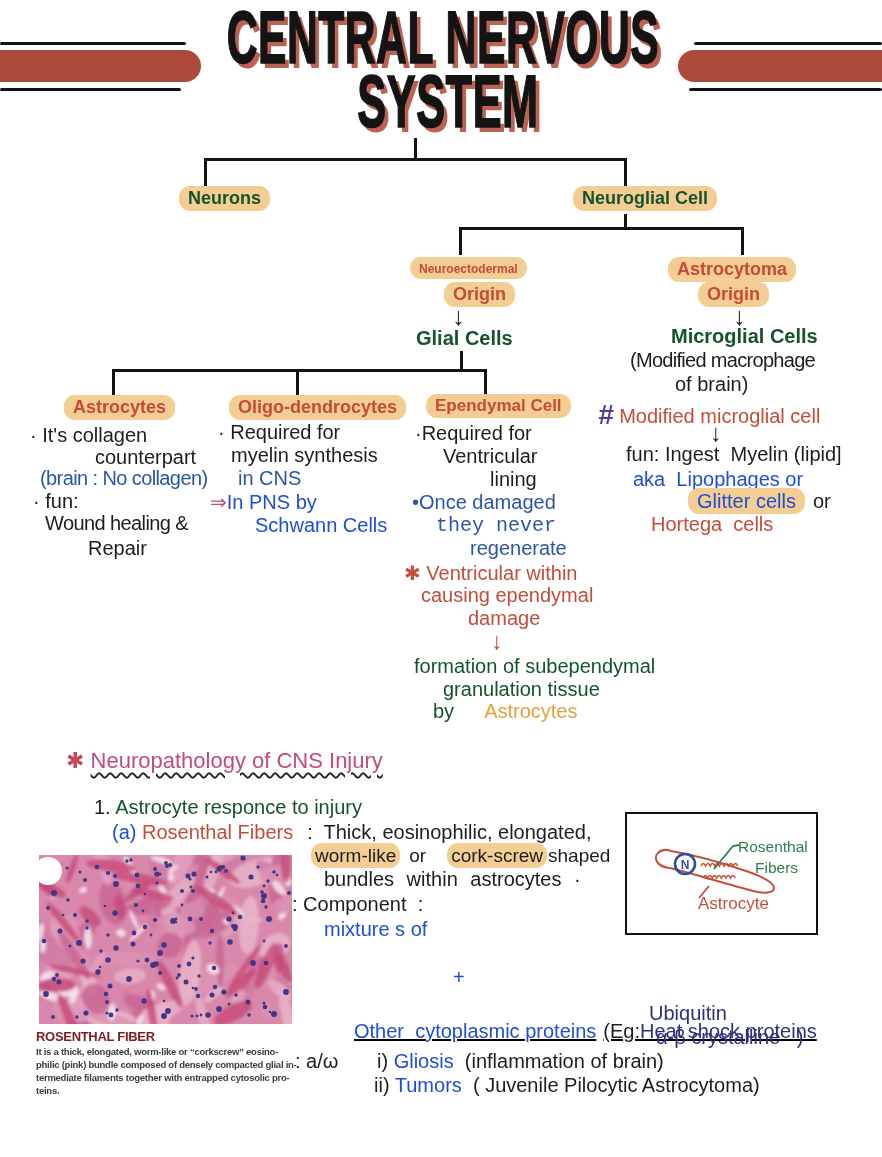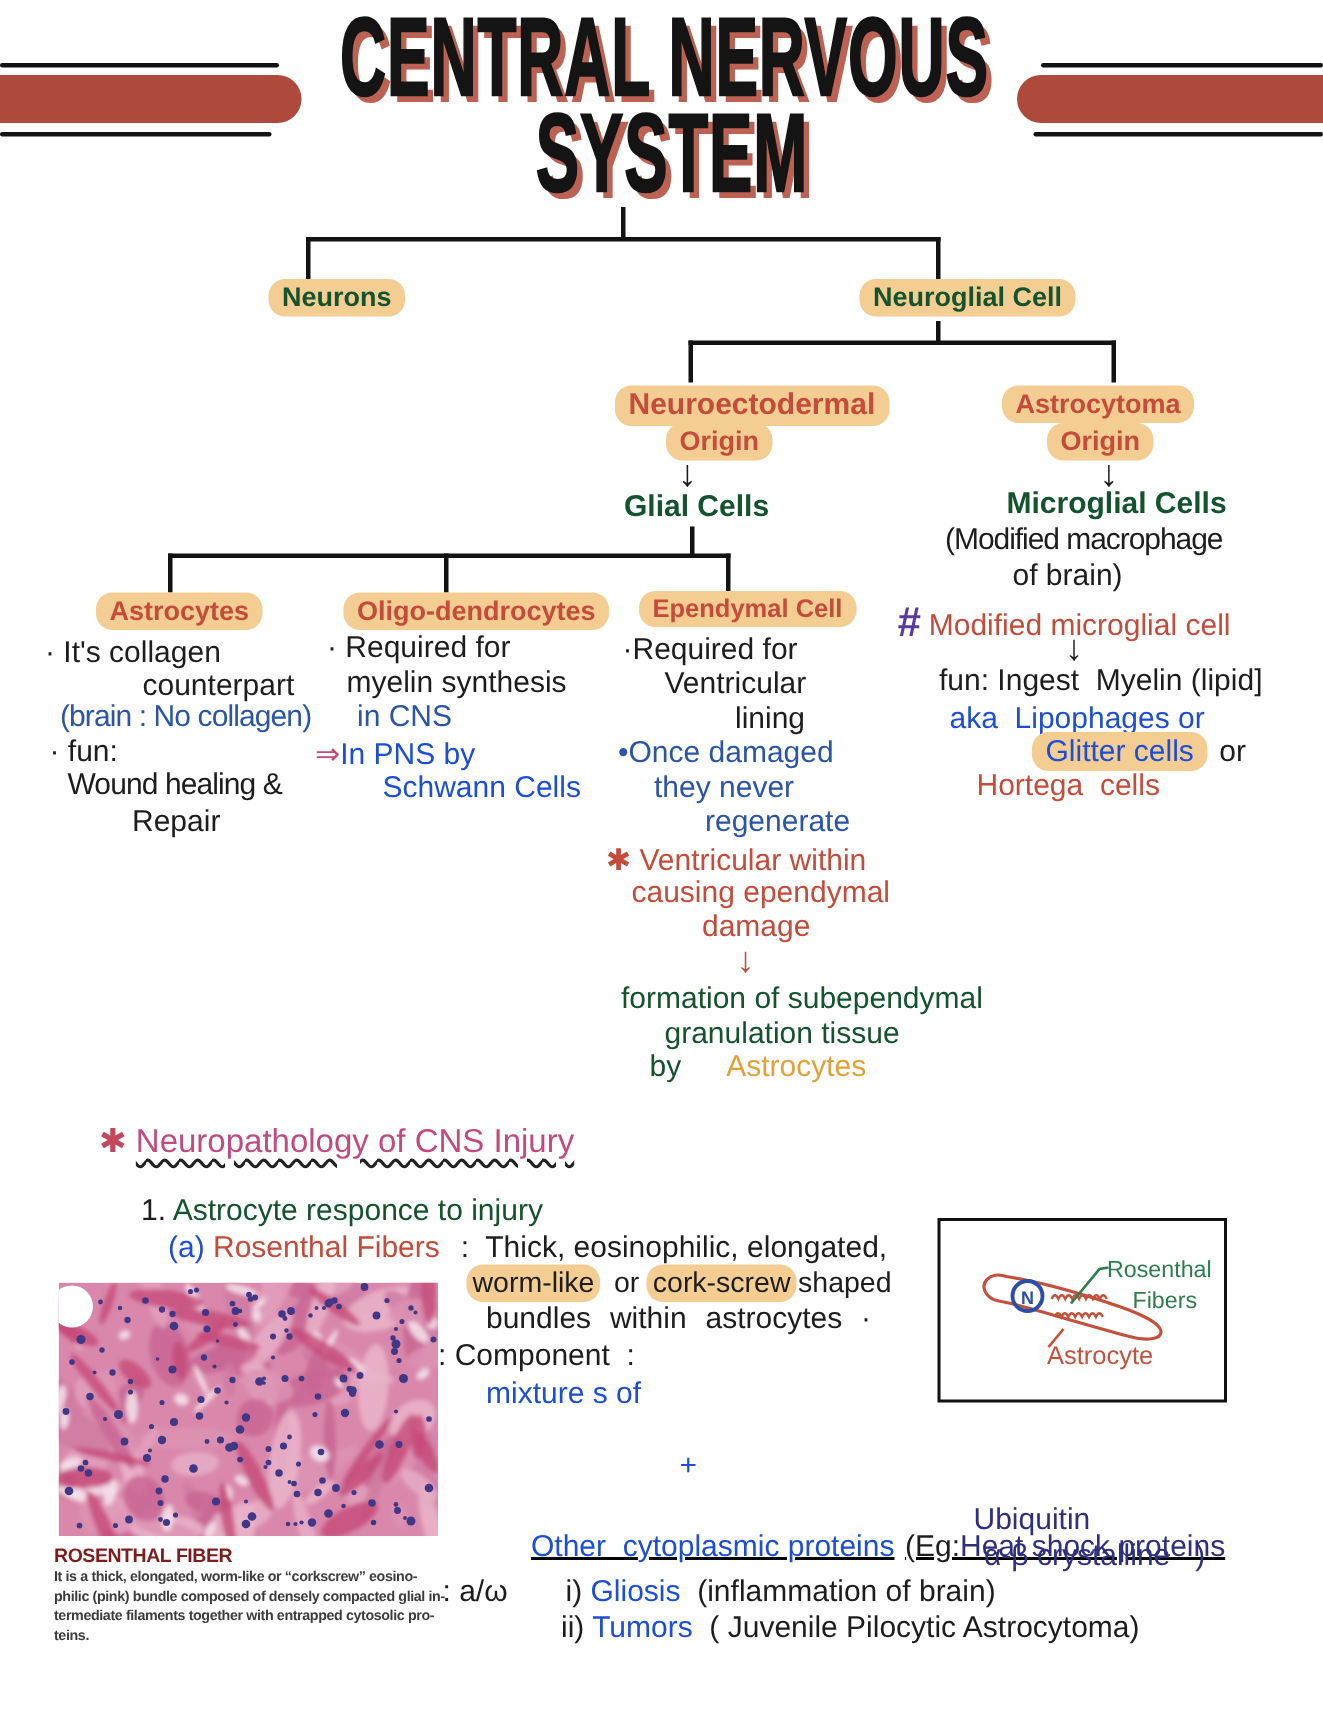--- a/index.html
+++ b/index.html
@@ -41,21 +41,21 @@
 <div class="ln" style="left:624px;top:158px;width:3px;height:28px;"></div>
 
 <div class="t hl" style="left:179px;top:186px;"><span class="g" style="font-weight:bold;font-size:18px;">Neurons</span></div>
 <div class="t hl" style="left:573px;top:186px;"><span class="g" style="font-weight:bold;font-size:18px;">Neuroglial Cell</span></div>
 
 <div class="ln" style="left:624px;top:214px;width:3px;height:15px;"></div>
 <div class="ln" style="left:459px;top:227px;width:285px;height:3px;"></div>
 <div class="ln" style="left:459px;top:227px;width:3px;height:28px;"></div>
 <div class="ln" style="left:741px;top:227px;width:3px;height:28px;"></div>
 
-<div class="t hl" style="left:410px;top:257px;"><span class="r" style="font-weight:bold;font-size:20px;">Neuroectodermal</span></div>
+<div class="t hl" style="left:410px;top:257px;"><span class="r" style="font-weight:bold;font-size:12px;">Neuroectodermal</span></div>
 <div class="t hl" style="left:444px;top:282px;"><span class="r" style="font-weight:bold;font-size:18px;">Origin</span></div>
 <div class="t hl" style="left:668px;top:257px;"><span class="r" style="font-weight:bold;font-size:18px;">Astrocytoma</span></div>
 <div class="t hl" style="left:698px;top:282px;"><span class="r" style="font-weight:bold;font-size:18px;">Origin</span></div>
 
 <div class="t k" style="left:452px;top:302px;font-size:25px;">↓</div>
 <div class="t k" style="left:733px;top:302px;font-size:25px;">↓</div>
 
 <div class="t g hand" style="left:416px;top:327px;font-weight:bold;">Glial Cells</div>
 
 <div class="ln" style="left:460px;top:351px;width:3px;height:20px;"></div>
@@ -78,21 +78,21 @@
 <div class="t k hand" style="left:218px;top:421px;">· Required for</div>
 <div class="t k hand" style="left:231px;top:444px;">myelin synthesis</div>
 <div class="t b hand" style="left:238px;top:467px;">in CNS</div>
 <div class="t hand" style="left:210px;top:490px;"><span class="pk">⇒</span><span class="p">In PNS by</span></div>
 <div class="t p hand" style="left:255px;top:514px;">Schwann Cells</div>
 
 <div class="t k hand" style="left:415px;top:422px;">·Required for</div>
 <div class="t k hand" style="left:443px;top:445px;">Ventricular</div>
 <div class="t k hand" style="left:490px;top:468px;">lining</div>
 <div class="t b hand" style="left:412px;top:491px;">•Once damaged</div>
-<div class="t b hand" style="left:436px;top:514px;">they never</div>
+<div class="t b hand" style="left:436px;top:514px;font-family:Liberation Mono, monospace;">they never</div>
 <div class="t b hand" style="left:470px;top:537px;">regenerate</div>
 <div class="t r hand" style="left:404px;top:561px;">✱ Ventricular within</div>
 <div class="t r hand" style="left:421px;top:584px;">causing ependymal</div>
 <div class="t r hand" style="left:468px;top:607px;">damage</div>
 <div class="t r" style="left:491px;top:627px;font-size:24px;">↓</div>
 <div class="t g hand" style="left:414px;top:655px;">formation of subependymal</div>
 <div class="t g hand" style="left:443px;top:678px;">granulation tissue</div>
 <div class="t hand" style="left:433px;top:700px;"><span class="g">by</span><span class="o" style="margin-left:30px;">Astrocytes</span></div>
 
 <div class="t g hand" style="left:671px;top:325px;font-weight:bold;">Microglial Cells</div>
@@ -101,21 +101,21 @@
 <div class="t hand" style="left:598px;top:398px;"><span style="color:#5b3aa0;font-size:28px;font-weight:bold;font-style:italic;display:inline-block;transform:translateY(1px);">#︎</span> <span class="r">Modified microglial cell</span></div>
 <div class="t k" style="left:710px;top:419px;font-size:24px;">↓</div>
 <div class="t k hand" style="left:626px;top:443px;">fun:&nbsp;Ingest&nbsp; Myelin&nbsp;(lipid]</div>
 <div class="t p hand" style="left:633px;top:468px;">aka&nbsp; Lipophages or</div>
 <div class="t hand" style="left:688px;top:490px;"><span class="hl"><span class="p">Glitter cells</span></span><span class="k" style="margin-left:8px;">or</span></div>
 <div class="t r hand" style="left:651px;top:513px;">Hortega&nbsp; cells</div>
 
 <div class="t" style="left:66px;top:748px;font-size:22px;"><span style="color:#c4485c;">✱ </span><span class="pk" style="text-decoration:underline wavy #222 1.5px;text-underline-offset:4px;">Neuropathology of CNS Injury</span></div>
 <div class="t hand" style="left:94px;top:796px;"><span class="k">1. </span><span class="g">Astrocyte responce to injury</span></div>
 <div class="t hand" style="left:112px;top:821px;"><span class="p">(a) </span><span class="r">Rosenthal Fibers</span><span class="k" style="margin-left:14px;">:&nbsp; Thick, eosinophilic, elongated,</span></div>
-<div class="t hand" style="left:311px;top:845px;font-size:19px;"><span class="k hl" style="padding:2px 4px;">worm-like</span><span class="k" style="margin-left:9px;">or</span><span class="k hl" style="margin-left:5px;padding:2px 4px;">cork-screw</span><span class="k" style="margin-left:1px;">shaped</span></div>
+<div class="t hand" style="left:311px;top:845px;font-size:19px;"><span class="k hl" style="padding:2px 4px;">worm-like</span><span class="k" style="margin-left:9px;">or</span><span class="k hl" style="margin-left:21px;padding:2px 4px;">cork-screw</span><span class="k" style="margin-left:1px;">shaped</span></div>
 <div class="t k hand" style="left:324px;top:868px;word-spacing:7px;">bundles within astrocytes ·</div>
 <div class="t k hand" style="left:292px;top:893px;">:&nbsp;Component&nbsp; :</div>
 <div class="t p hand" style="left:324px;top:918px;">mixture s of</div>
 <div class="t p hand" style="left:453px;top:966px;">+</div>
 <div class="t hand" style="left:354px;top:1020px;text-decoration:underline;"><span class="p">Other&nbsp; cytoplasmic proteins</span><span class="k" style="margin-left:7px;">(Eg:</span><span class="n">Heat shock proteins</span></div>
 <div class="t n hand" style="left:649px;top:1002px;">Ubiquitin</div>
 <div class="t n hand" style="left:656px;top:1026px;">α-β crystalline&nbsp;&nbsp; )</div>
 <div class="t k hand" style="left:295px;top:1050px;">: a/ω</div>
 <div class="t hand" style="left:377px;top:1050px;"><span class="k">i) </span><span class="p">Gliosis</span><span class="k">&nbsp;&nbsp;(inflammation of brain)</span></div>
 <div class="t hand" style="left:374px;top:1074px;"><span class="k">ii) </span><span class="p">Tumors</span><span class="k">&nbsp;&nbsp;( Juvenile Pilocytic Astrocytoma)</span></div>

